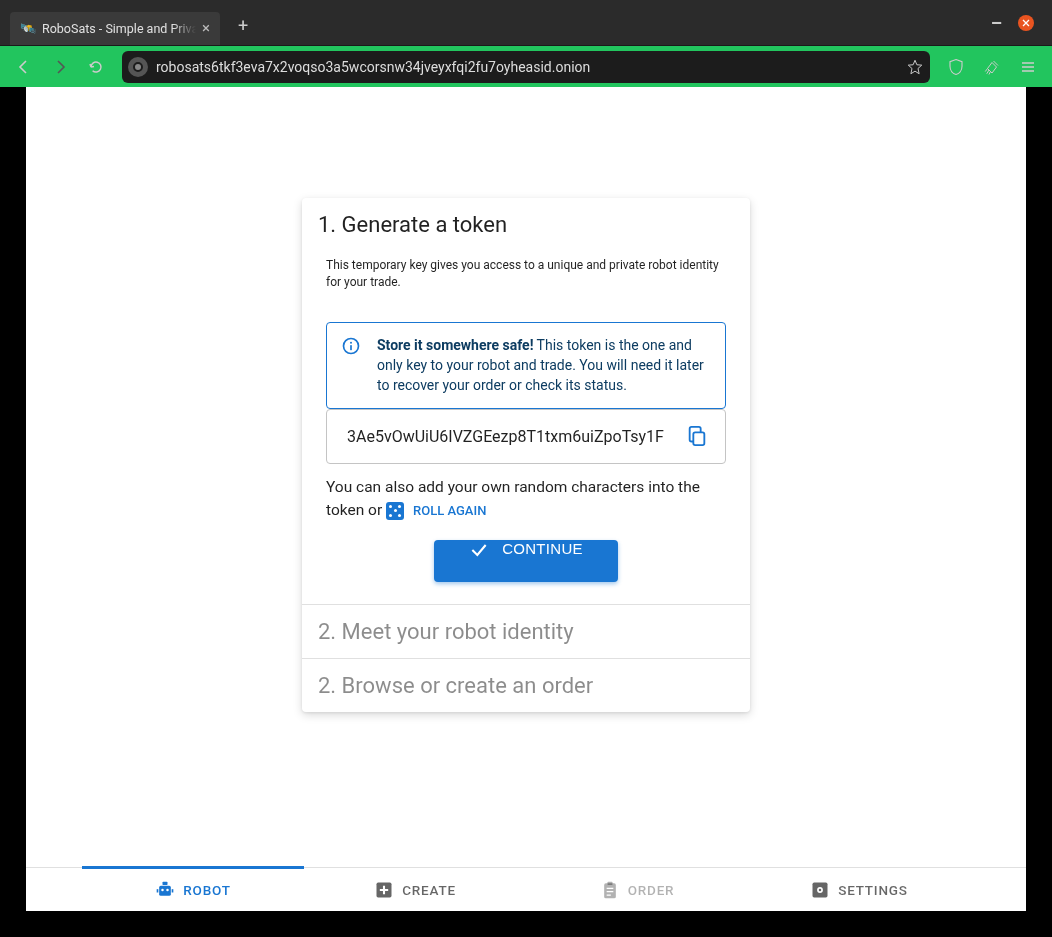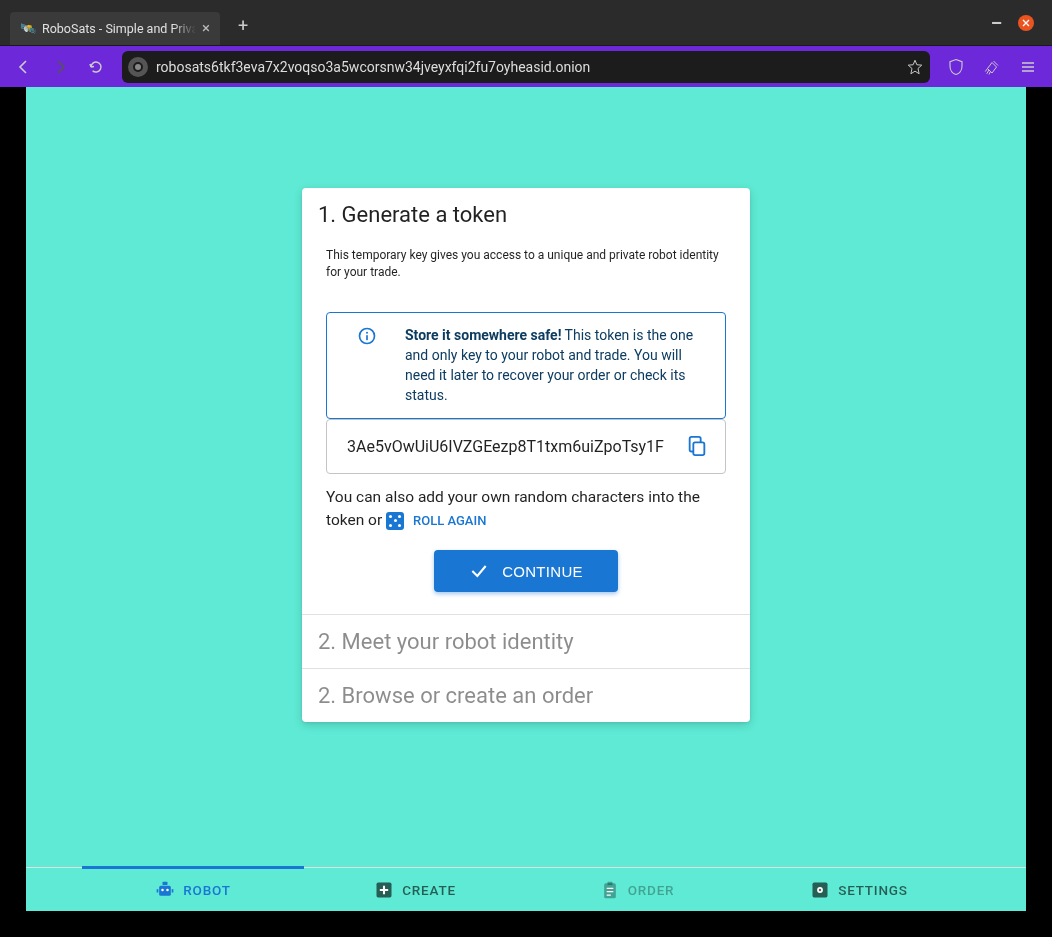--- a/index.html
+++ b/index.html
@@ -83,21 +83,21 @@
   width: 16px;
   height: 16px;
   border-radius: 50%;
   background: #e95420;
   cursor: pointer;
   display: flex;
   align-items: center;
   justify-content: center;
 }
 .toolbar {
-  background: #6d28d9;
+  background: #22c55e;
   height: 42px;
   display: flex;
   align-items: center;
   padding: 0 8px;
   gap: 4px;
   border-top: 1px solid #1a1a1a;
 }
 .nav-btn {
   width: 32px;
   height: 32px;
@@ -150,21 +150,21 @@
   color: #ccc;
   cursor: pointer;
 }
 .content-area {
   flex: 1;
   background: #000;
   padding: 0 26px 26px 26px;
   display: flex;
 }
 .app-frame {
-  background: #5eead4;
+  background: #ffffff;
   flex: 1;
   display: flex;
   flex-direction: column;
   position: relative;
 }
 .app-main {
   flex: 1;
   display: flex;
   align-items: center;
   justify-content: center;
@@ -194,23 +194,23 @@
 }
 .step-desc {
   color: rgba(0,0,0,0.87);
   font-size: 12px;
   line-height: 1.45;
   margin-bottom: 30px;
 }
 .info-alert {
   border: 1px solid #1976d2;
   border-radius: 4px;
-  padding: 12px 30px;
-  display: flex;
-  gap: 28px;
+  padding: 12px 14px;
+  display: flex;
+  gap: 16px;
   color: #0d3c61;
   font-size: 14px;
   line-height: 1.45;
 }
 .info-icon {
   flex-shrink: 0;
   margin-top: 1px;
 }
 .info-alert strong { color: #0d3c61; }
 .token-field {
@@ -281,21 +281,20 @@
   background: #1976d2;
   color: #fff;
   border: none;
   height: 42px;
   padding: 0 35px;
   border-radius: 4px;
   font-size: 15px;
   font-weight: 500;
   letter-spacing: 0.3px;
   display: flex;
-  align-items: center;
   gap: 13px;
   cursor: pointer;
   box-shadow: 0 2px 4px rgba(25,118,210,0.4);
 }
 .bottom-nav {
   height: 44px;
   border-top: 1px solid #e0e0e0;
   display: flex;
   padding: 0 56px;
   margin-top: 24px;

